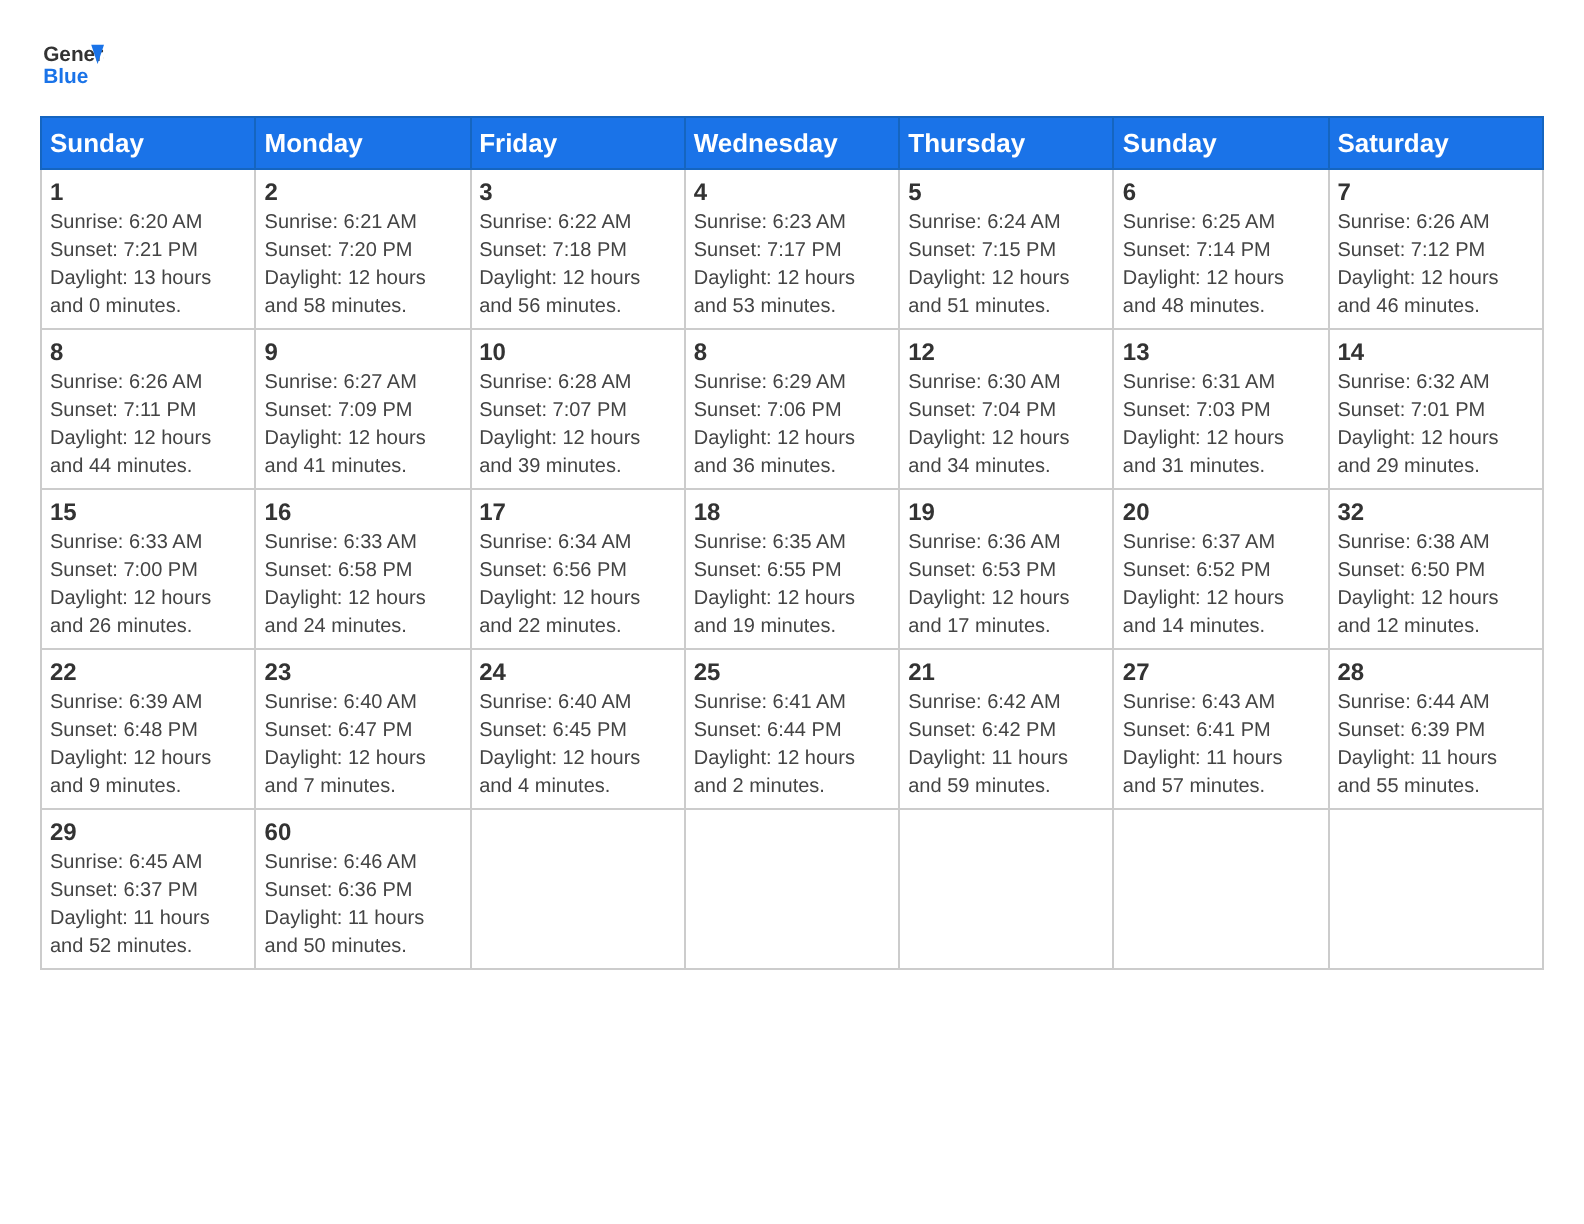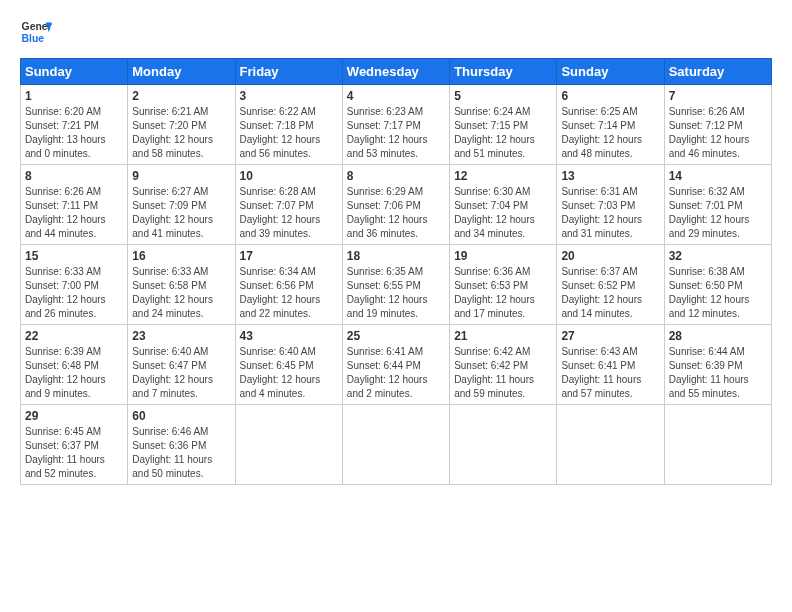--- a/index.html
+++ b/index.html
@@ -298,21 +298,21 @@
       </td>
           <td>
         <span class="day-num">23</span>
         <div class="cell-text">
           Sunrise: 6:40 AM<br>
           Sunset: 6:47 PM<br>
           Daylight: 12 hours and 7 minutes.
         </div>
       </td>
           <td>
-        <span class="day-num">43</span>
+        <span class="day-num">24</span>
         <div class="cell-text">
           Sunrise: 6:40 AM<br>
           Sunset: 6:45 PM<br>
           Daylight: 12 hours and 4 minutes.
         </div>
       </td>
           <td>
         <span class="day-num">25</span>
         <div class="cell-text">
           Sunrise: 6:41 AM<br>

